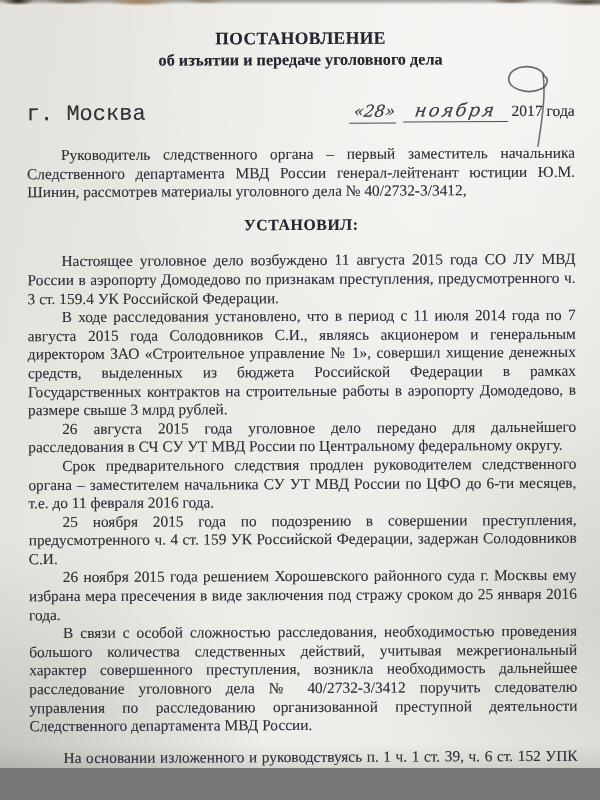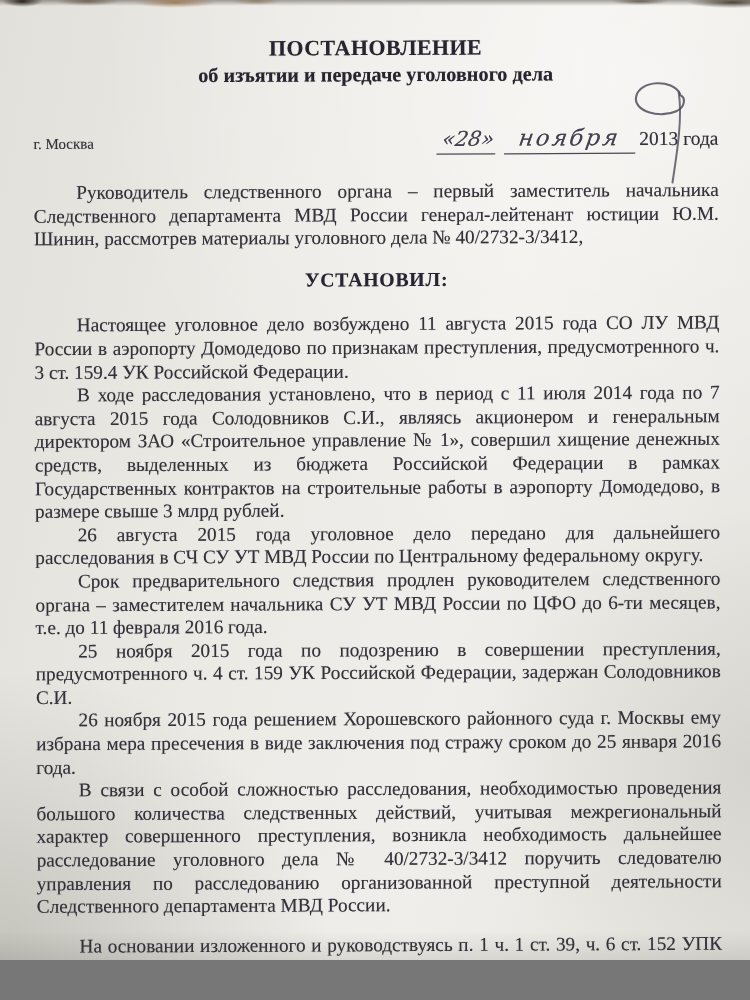--- a/index.html
+++ b/index.html
@@ -35,21 +35,21 @@
     padding:28px 24px 0 28px;
     color:#33323b;
     font-size:15.4px;line-height:18.6px;
     transform:rotate(-0.25deg);
     text-shadow:0 0 .6px rgba(52,51,62,.45);
   }
   .t-center{text-align:center;}
   .doc-title{font-weight:bold;font-size:17.5px;line-height:20px;letter-spacing:.4px;color:#262530;}
   .doc-subtitle{font-weight:bold;font-size:16.2px;line-height:19px;margin-top:3px;color:#262530;}
   .place-date{display:flex;justify-content:space-between;align-items:flex-end;margin-top:24px;height:30px;}
-  .place{font-size:12px;}
+  .place{font-size:22px;font-family:Liberation Mono, monospace;}
   .date-group{white-space:nowrap;font-size:15.6px;}
   .hand{
     font-family:"DejaVu Serif",serif;font-style:italic;
     color:#434250;display:inline-block;transform:skewX(-9deg);
     text-shadow:0 0 .5px rgba(60,58,74,.6);
   }
   .date-day{display:inline-block;border-bottom:1.3px solid #4a4955;padding:0 3px 1px 3px;font-size:16.5px;}
   .date-month{display:inline-block;border-bottom:1.3px solid #4a4955;padding:0 14px 1px 10px;margin-left:6px;font-size:18px;letter-spacing:2px;}
   .date-year{margin-left:2px;}
   .flourish{position:absolute;top:60px;left:492px;pointer-events:none;}
@@ -66,21 +66,21 @@
   <div class="bottom-shade"></div>
 
   <div class="doc">
 
     <div class="t-center doc-title">ПОСТАНОВЛЕНИЕ</div>
 
     <div class="t-center doc-subtitle">об изъятии и передаче уголовного дела</div>
 
     <div class="place-date">
       <span class="place">г. Москва</span>
-      <span class="date-group"><span class="hand date-day">«28»</span><span class="hand date-month">ноября</span><span class="date-year">2013 года</span>
+      <span class="date-group"><span class="hand date-day">«28»</span><span class="hand date-month">ноября</span><span class="date-year">2017 года</span>
       </span>
     </div>
 
     <p class="para intro">Руководитель следственного органа – первый заместитель начальника Следственного департамента МВД России генерал-лейтенант юстиции Ю.М. Шинин, рассмотрев материалы уголовного дела № 40/2732-3/3412,</p>
 
     <div class="t-center ustanovil">УСТАНОВИЛ:</div>
 
     <p class="para">Настоящее уголовное дело возбуждено 11 августа 2015 года СО ЛУ МВД России в аэропорту Домодедово по признакам преступления, предусмотренного ч. 3 ст. 159.4 УК Российской Федерации.</p>
     <p class="para">В ходе расследования установлено, что в период с 11 июля 2014 года по 7 августа 2015 года Солодовников С.И., являясь акционером и генеральным директором ЗАО «Строительное управление № 1», совершил хищение денежных средств, выделенных из бюджета Российской Федерации в рамках Государственных контрактов на строительные работы в аэропорту Домодедово, в размере свыше 3 млрд рублей.</p>
     <p class="para">26 августа 2015 года уголовное дело передано для дальнейшего расследования в СЧ СУ УТ МВД России по Центральному федеральному округу.</p>

